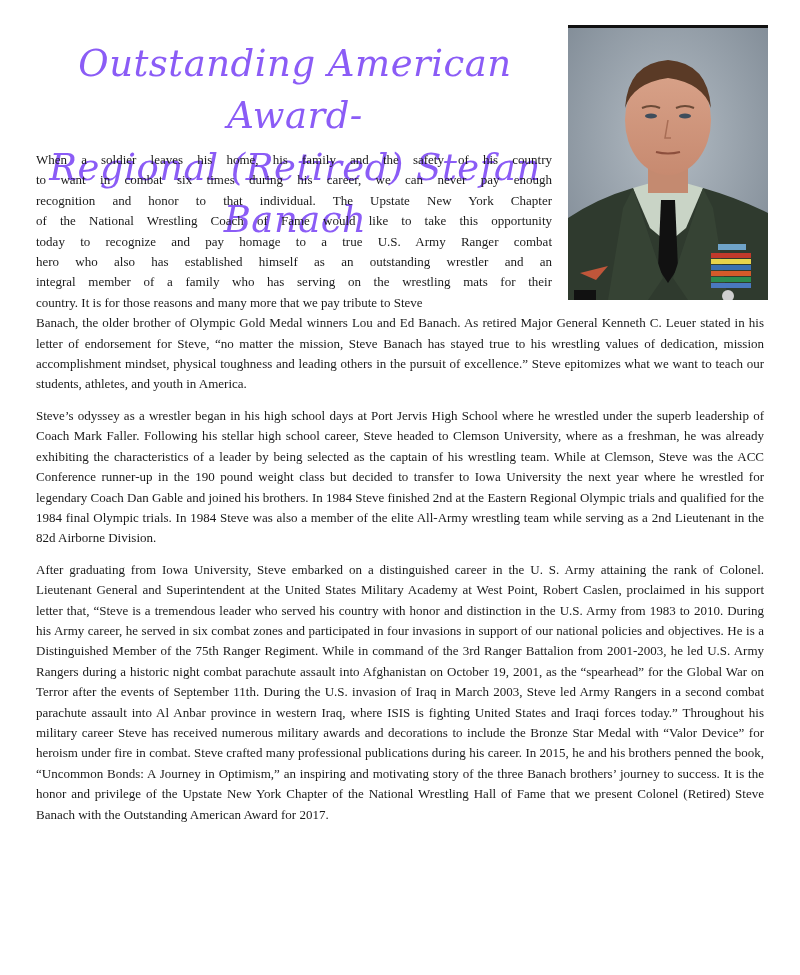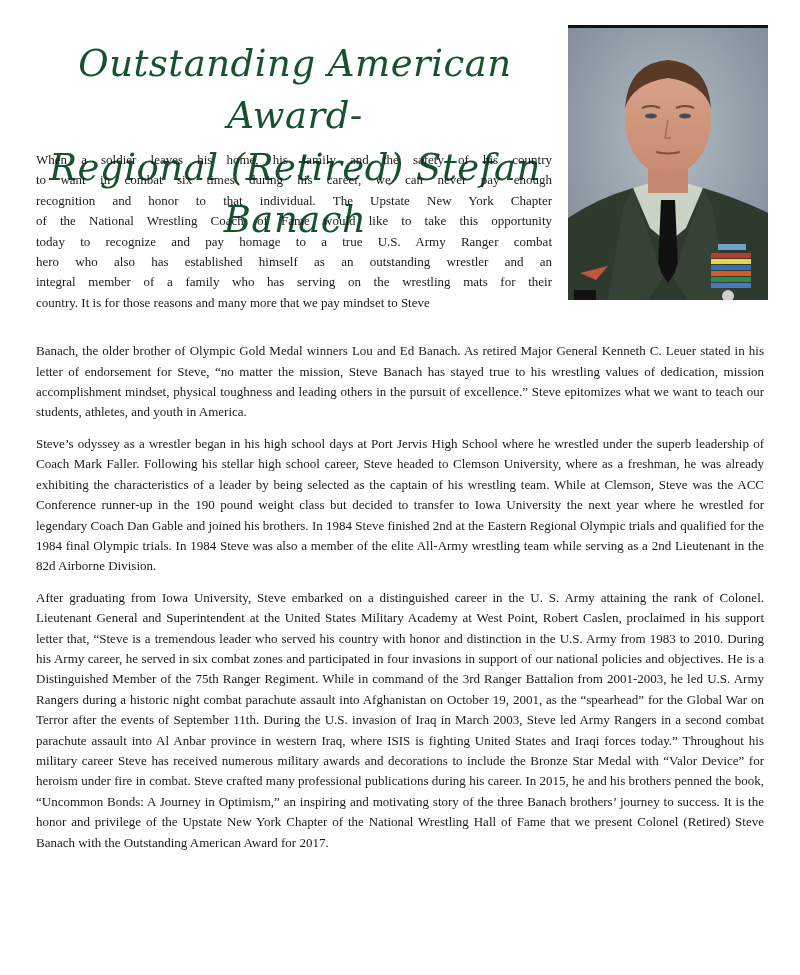--- a/index.html
+++ b/index.html
@@ -23,21 +23,21 @@
     }
     .title {
       position: absolute;
       left: 20px;
       top: 38px;
       width: 550px;
       margin: 0;
       font-family: "DejaVu Serif", "Liberation Serif", serif;
       font-style: italic;
       font-weight: normal;
-      color: #14532d;
+      color: #8b5cf6;
       font-size: 37px;
       line-height: 52px;
       text-align: center;
       letter-spacing: 0.5px;
     }
     .title span { display: block; }
     .photo {
       position: absolute;
       left: 568px;
       top: 25px;
@@ -59,21 +59,21 @@
       text-align: justify;
     }
     .para { margin: 0 0 11px 0; }
     .wrap-line {
       display: block;
       width: 516px;
       text-align: justify;
       text-align-last: justify;
     }
     .wrap-line.last { text-align-last: left; }
-    .full { display: block; margin-top: 28px; }
+    .full { display: block; }
   </style>
 </head>
 <body>
 
 <div class="page">
 
   <h1 class="title">
     <span>Outstanding American Award-</span>
     <span>Regional (Retired) Stefan Banach</span>
   </h1>
@@ -133,20 +133,20 @@
 
   <div class="body-text">
     <p class="para">
       <span class="wrap-line">When a soldier leaves his home, his family and the safety of his country</span>
       <span class="wrap-line">to want in combat six times during his career, we can never pay enough</span>
       <span class="wrap-line">recognition and honor to that individual. The Upstate New York Chapter</span>
       <span class="wrap-line">of the National Wrestling Coach of Fame would like to take this opportunity</span>
       <span class="wrap-line">today to recognize and pay homage to a true U.S. Army Ranger combat</span>
       <span class="wrap-line">hero who also has established himself as an outstanding wrestler and an</span>
       <span class="wrap-line">integral member of a family who has serving on the wrestling mats for their</span>
-      <span class="wrap-line last">country. It is for those reasons and many more that we pay mindset to Steve</span>
+      <span class="wrap-line last">country. It is for those reasons and many more that we pay tribute to Steve</span>
       <span class="full">Banach, the older brother of Olympic Gold Medal winners Lou and Ed Banach. As retired Major General Kenneth C. Leuer stated in his letter of endorsement for Steve, “no matter the mission, Steve Banach has stayed true to his wrestling values of dedication, mission accomplishment mindset, physical toughness and leading others in the pursuit of excellence.” Steve epitomizes what we want to teach our students, athletes, and youth in America.</span>
     </p>
     <p class="para">Steve’s odyssey as a wrestler began in his high school days at Port Jervis High School where he wrestled under the superb leadership of Coach Mark Faller. Following his stellar high school career, Steve headed to Clemson University, where as a freshman, he was already exhibiting the characteristics of a leader by being selected as the captain of his wrestling team. While at Clemson, Steve was the ACC Conference runner-up in the 190 pound weight class but decided to transfer to Iowa University the next year where he wrestled for legendary Coach Dan Gable and joined his brothers. In 1984 Steve finished 2nd at the Eastern Regional Olympic trials and qualified for the 1984 final Olympic trials. In 1984 Steve was also a member of the elite All-Army wrestling team while serving as a 2nd Lieutenant in the 82d Airborne Division.</p>
     <p class="para">After graduating from Iowa University, Steve embarked on a distinguished career in the U. S. Army attaining the rank of Colonel. Lieutenant General and Superintendent at the United States Military Academy at West Point, Robert Caslen, proclaimed in his support letter that, “Steve is a tremendous leader who served his country with honor and distinction in the U.S. Army from 1983 to 2010. During his Army career, he served in six combat zones and participated in four invasions in support of our national policies and objectives. He is a Distinguished Member of the 75th Ranger Regiment. While in command of the 3rd Ranger Battalion from 2001-2003, he led U.S. Army Rangers during a historic night combat parachute assault into Afghanistan on October 19, 2001, as the “spearhead” for the Global War on Terror after the events of September 11th. During the U.S. invasion of Iraq in March 2003, Steve led Army Rangers in a second combat parachute assault into Al Anbar province in western Iraq, where ISIS is fighting United States and Iraqi forces today.” Throughout his military career Steve has received numerous military awards and decorations to include the Bronze Star Medal with “Valor Device” for heroism under fire in combat. Steve crafted many professional publications during his career. In 2015, he and his brothers penned the book, “Uncommon Bonds: A Journey in Optimism,” an inspiring and motivating story of the three Banach brothers’ journey to success. It is the honor and privilege of the Upstate New York Chapter of the National Wrestling Hall of Fame that we present Colonel (Retired) Steve Banach with the Outstanding American Award for 2017.</p>
   </div>
 
 </div>
 
 </body></html>

